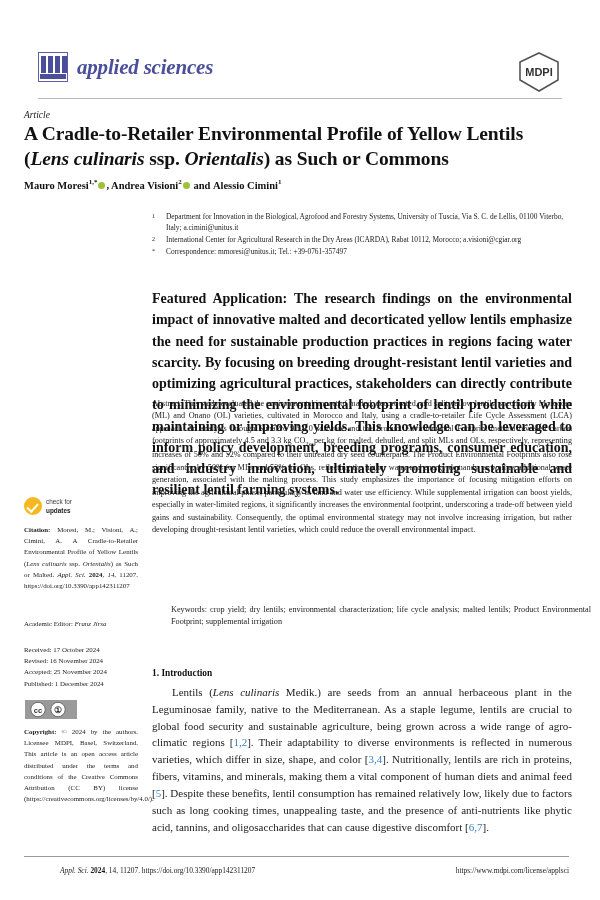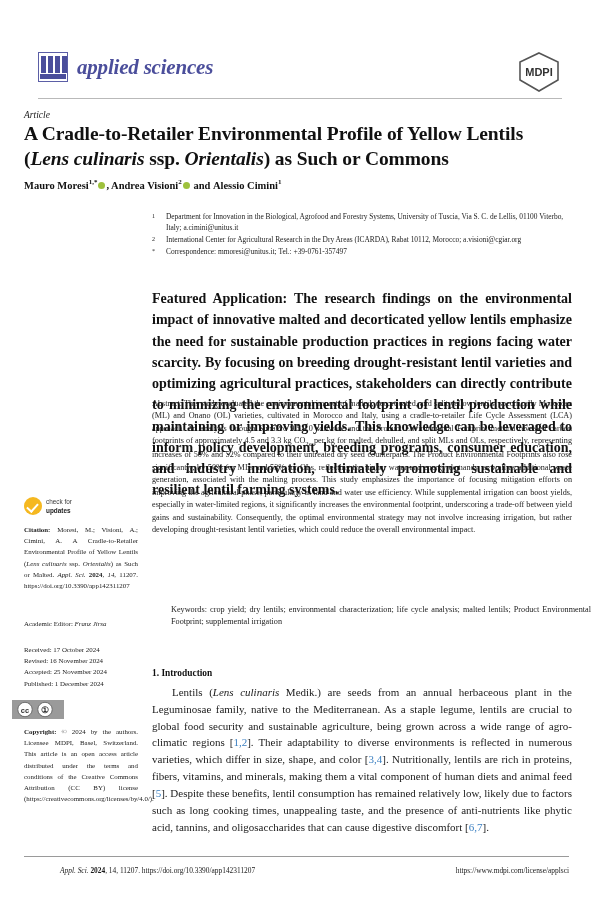--- a/index.html
+++ b/index.html
@@ -283,21 +283,21 @@
     position: absolute;
     left: 24px;
     top: 620px;
     width: 114px;
     font-size: 6.9px;
     color: #222222;
   }
 
   .cc-box {
     position: absolute;
-    left: 12px;
+    left: 25px;
     top: 700px;
     width: 74px;
     height: 19px;
   }
   .cc-box svg { display: block; }
 
   .copyright {
     position: absolute;
     left: 24px;
     top: 726px;

